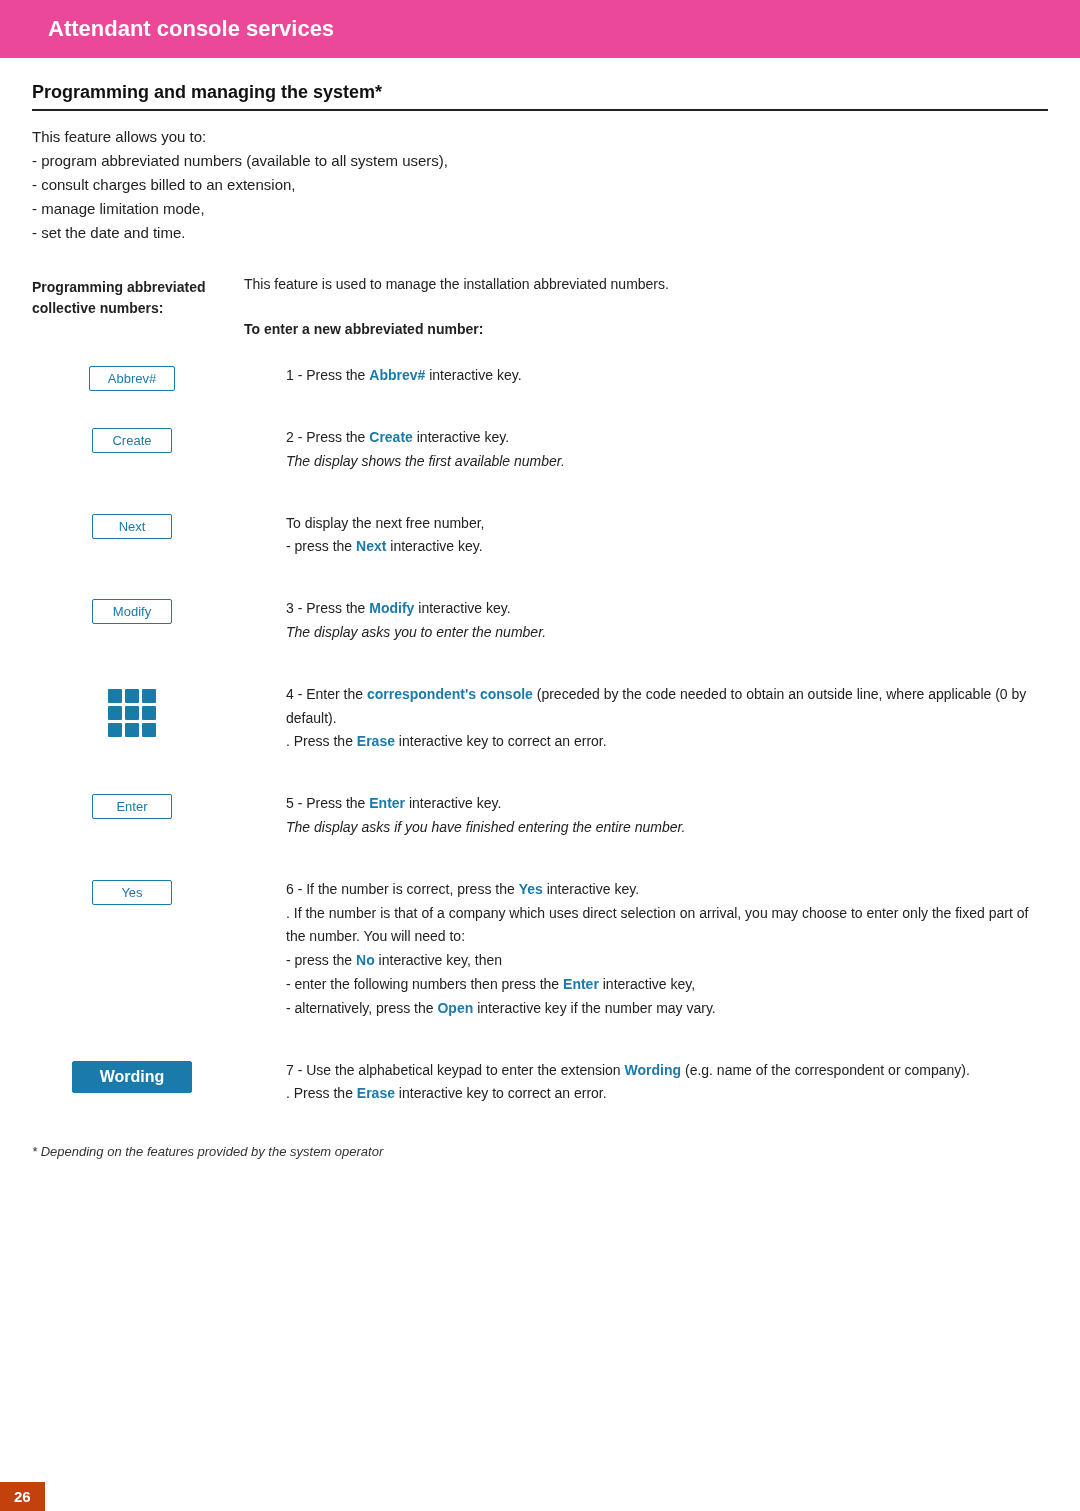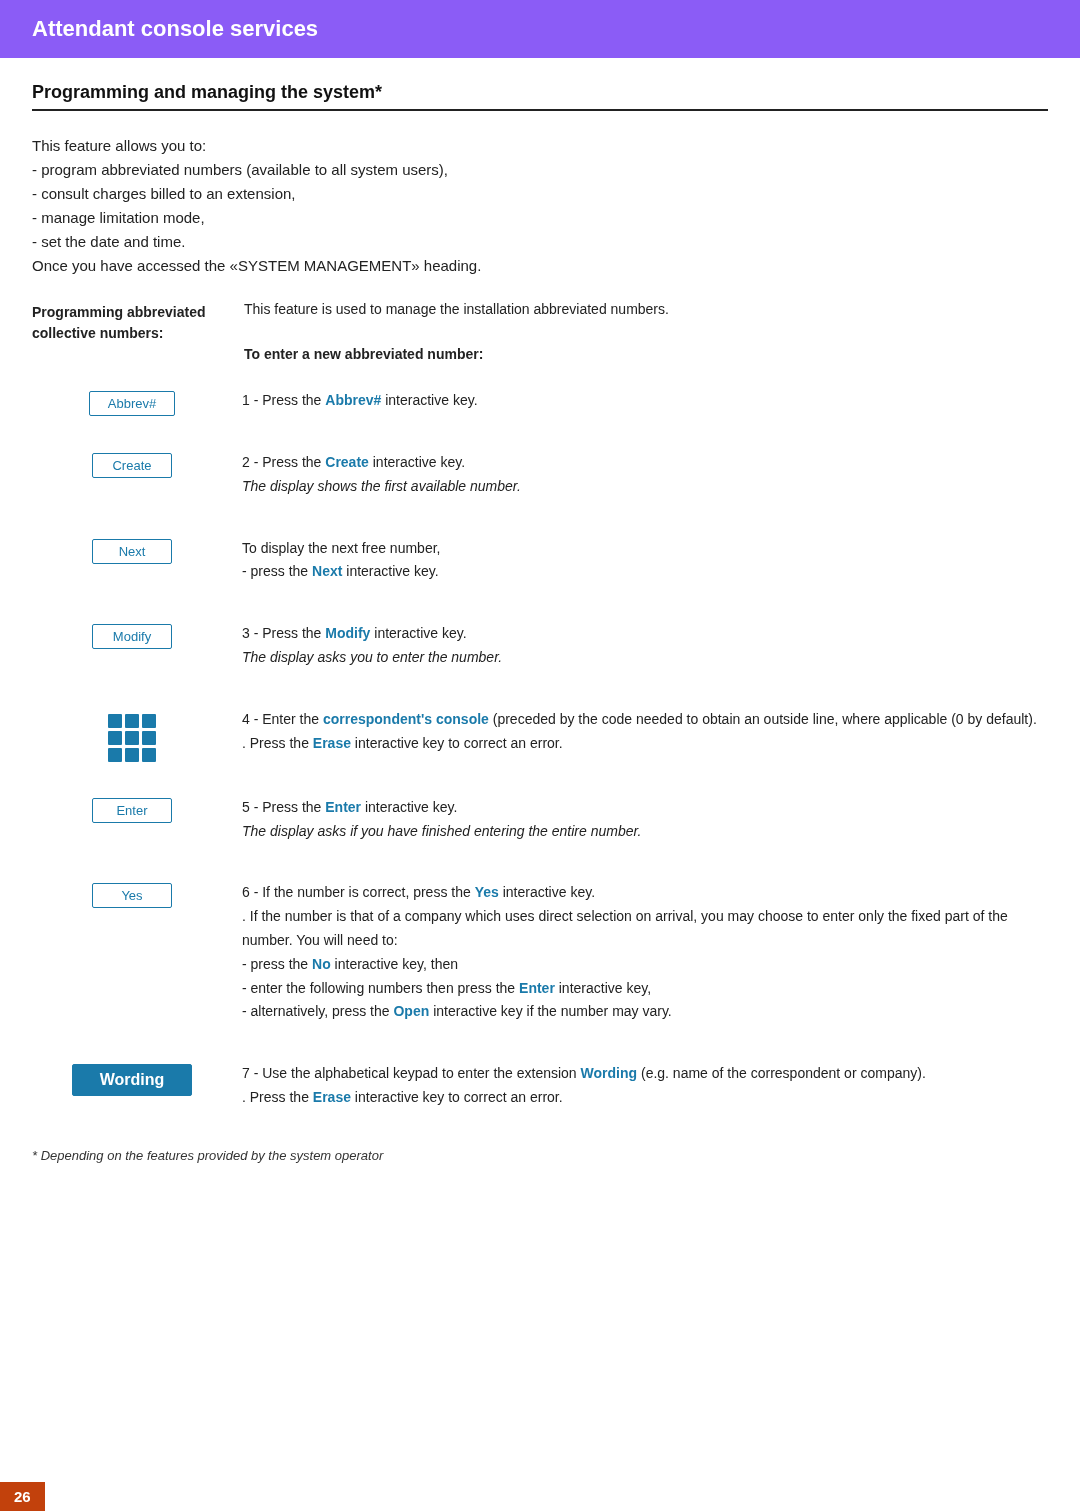--- a/index.html
+++ b/index.html
@@ -6,45 +6,45 @@
     body {
       font-family: Arial, Helvetica, sans-serif;
       font-size: 15px;
       color: #222;
       background: #fff;
       width: 1080px;
       min-height: 1511px;
     }
 
     .header-bar {
-      background-color: #8b5cf6;
-      padding: 16px 32px;
+      background-color: #ec4899;
+      padding: 16px 48px;
       margin-bottom: 24px;
     }
     .header-bar h1 {
       color: #fff;
       font-size: 22px;
       font-weight: bold;
     }
 
     .main-content {
       padding: 0 32px 40px 32px;
     }
 
     .section-title {
       font-size: 18px;
       font-weight: bold;
       color: #111;
       border-bottom: 2px solid #222;
       padding-bottom: 6px;
-      margin-bottom: 23px;
+      margin-bottom: 14px;
     }
 
     .intro-text {
-      margin-bottom: 20px;
+      margin-bottom: 28px;
       line-height: 1.6;
     }
 
     .two-col {
       display: grid;
       grid-template-columns: 200px 1fr;
       gap: 12px;
       margin-bottom: 0;
     }
 
@@ -74,20 +74,21 @@
       justify-content: center;
       padding: 10px 10px 10px 10px;
       padding-top: 16px;
     }
 
     .step-right {
       padding: 14px 0 14px 0;
       font-size: 14px;
       line-height: 1.7;
       border-top: none;
+      margin-left: 44px;
     }
 
     .key-button {
       border: 1.5px solid #1a7aaa;
       color: #1a7aaa;
       background: #fff;
       padding: 4px 18px;
       font-size: 13px;
       border-radius: 2px;
       min-width: 80px;
@@ -160,21 +161,20 @@
 
 <div class="main-content">
   <div class="section-title">Programming and managing the system*</div>
 
   <div class="intro-text">
     <span>This feature allows you to:</span><br>
     <span>- program abbreviated numbers (available to all system users),</span><br>
     <span>- consult charges billed to an extension,</span><br>
     <span>- manage limitation mode,</span><br>
     <span>- set the date and time.</span><br>
-    <span>Once you have accessed the «SYSTEM MANAGEMENT» heading.</span>
   </div>
 
   <div class="two-col">
     <div class="left-label">
       <span>Programming abbreviated</span><br>
       <span>collective numbers:</span>
     </div>
     <div class="right-desc">
       <span>This feature is used to manage the installation abbreviated numbers.</span>
       <br><br>

